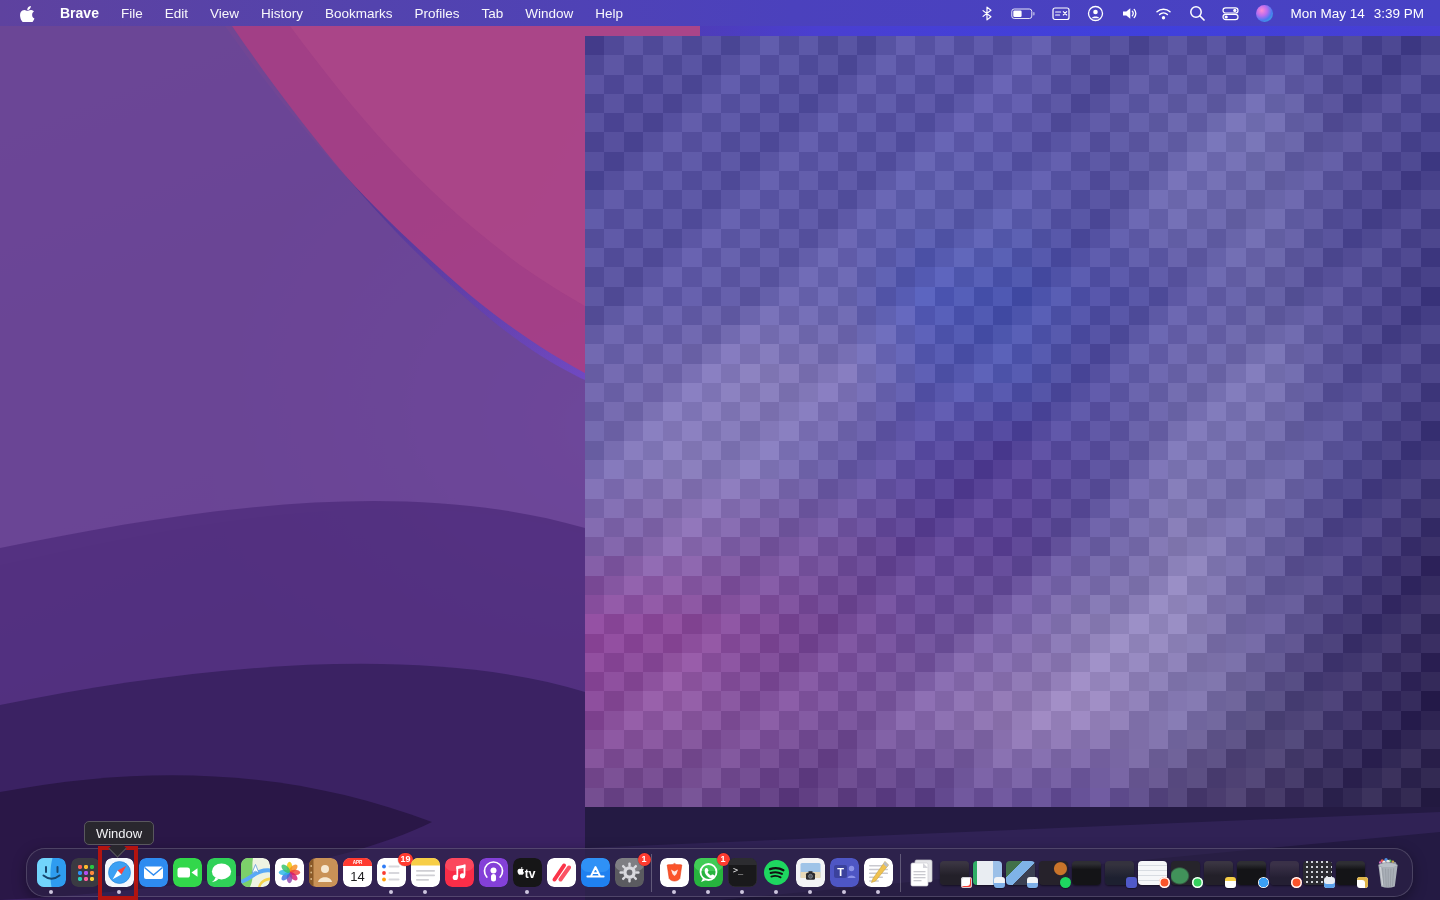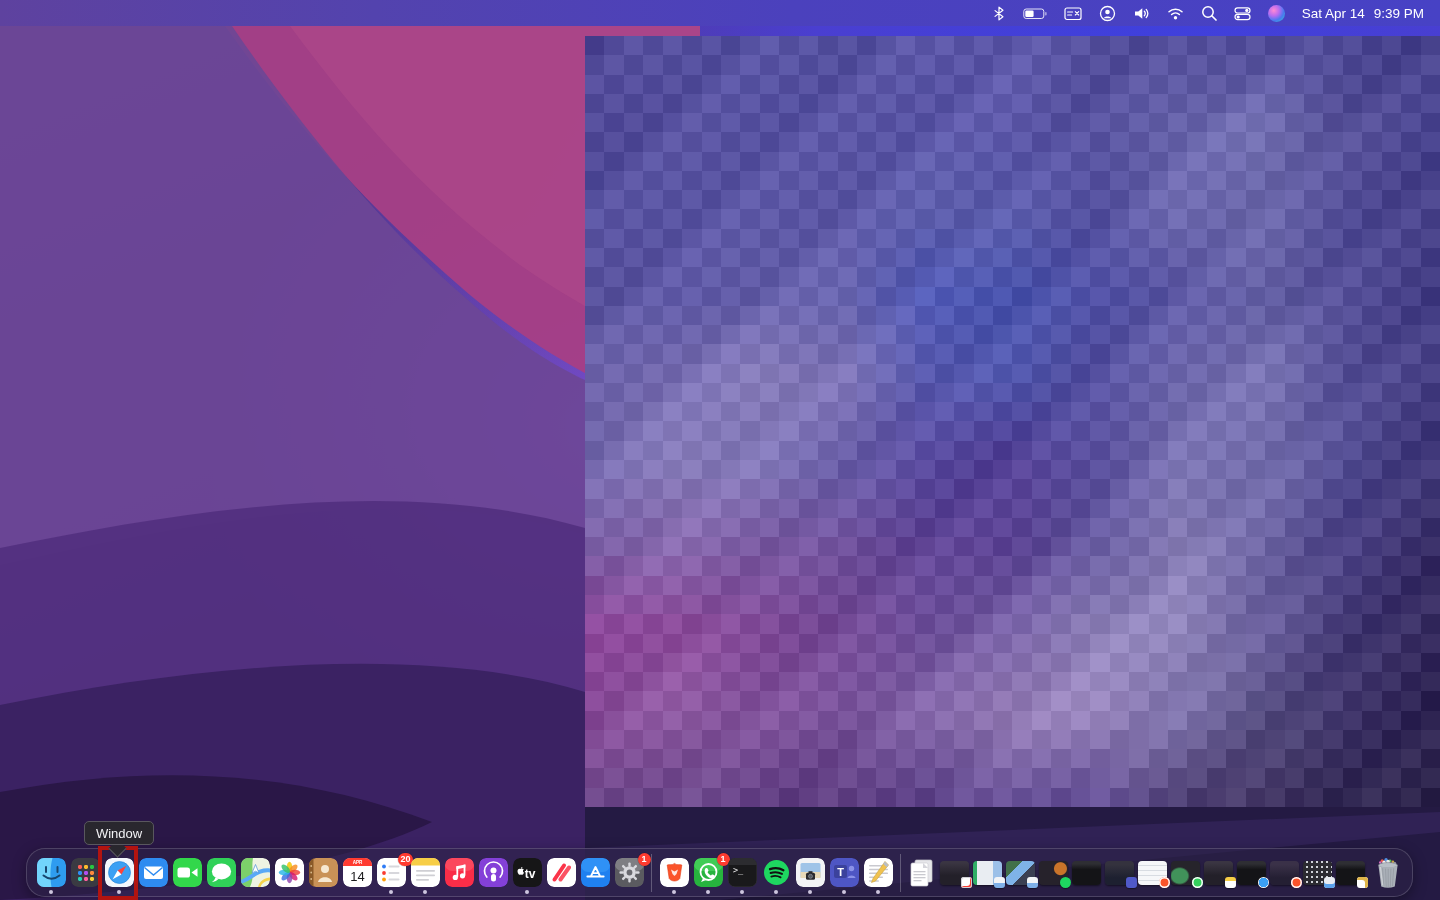--- a/index.html
+++ b/index.html
@@ -1849,20 +1849,29 @@
       <div style="background: rgb(61, 50, 95);"></div>
       <div style="background: rgb(41, 32, 75);"></div>
       <div style="background: rgb(50, 41, 84);"></div>
       <div style="background: rgb(60, 51, 93);"></div>
       <div style="background: rgb(42, 33, 74);"></div>
       <div style="background: rgb(52, 43, 83);"></div>
       <div style="background: rgb(34, 25, 64);"></div>
     </div>
 
   <div class="menubar">
+    <div class="mb-left">
+      <span class="apple">
+        <svg width="15" height="17" viewBox="0 0 15 17">
+          <path fill="#fff" d="M12.1 9.9c0-2.2 1.8-3.2 1.9-3.3-1-1.5-2.6-1.7-3.2-1.7-1.4-.1-2.7.8-3.4.8-.7 0-1.8-.8-2.9-.8-1.5 0-2.9.9-3.7 2.2-1.6 2.7-.4 6.7 1.1 8.9.7 1.1 1.6 2.3 2.8 2.2 1.1 0 1.5-.7 2.9-.7 1.3 0 1.7.7 2.9.7 1.2 0 2-1.1 2.7-2.2.9-1.2 1.2-2.4 1.2-2.5 0-.1-2.3-1-2.3-3.6zM9.9 3.8c.6-.8 1-1.8.9-2.9-.9 0-2 .6-2.6 1.4-.6.7-1.1 1.8-.9 2.8 1 .1 2-.5 2.6-1.3z"></path>
+        </svg>
+      </span>
+      <span class="app-name">Brave</span>
+      <span id="menus"><span class="menu-item">File</span><span class="menu-item">Edit</span><span class="menu-item">View</span><span class="menu-item">History</span><span class="menu-item">Bookmarks</span><span class="menu-item">Profiles</span><span class="menu-item">Tab</span><span class="menu-item">Window</span><span class="menu-item">Help</span></span>
+    </div>
 
     <div class="mb-right">
       <span>
         <svg width="14" height="17" viewBox="0 0 16 17">
             <path d="M3.5 5.2 L12.5 12.2 L8 15.8 L8 1.2 L12.5 4.8 L3.5 11.8" fill="none" stroke="#fff" stroke-width="1.4" stroke-linejoin="round" stroke-linecap="round"></path>
           </svg>
       </span>
       <span>
         <svg width="24" height="17" viewBox="0 0 24 17">
           <rect x="0.8" y="4" width="20" height="9.5" rx="2.4" fill="none" stroke="rgba(255,255,255,.85)" stroke-width="1"></rect>
@@ -1906,22 +1915,22 @@
       <span>
         <svg width="17" height="17" viewBox="0 0 17 17">
           <rect x="1" y="2.8" width="15" height="5.2" rx="2.6" fill="none" stroke="#fff" stroke-width="1.2"></rect>
           <circle cx="12.8" cy="5.4" r="1.6" fill="#fff"></circle>
           <rect x="1" y="9.4" width="15" height="5.2" rx="2.6" fill="none" stroke="#fff" stroke-width="1.2"></rect>
           <circle cx="4.2" cy="12" r="1.6" fill="#fff"></circle>
         </svg>
       </span>
       <span class="siri"></span>
       <span class="clock">
-        <span>Sat Apr 14</span>
-        <span>9:39 PM</span>
+        <span>Mon May 14</span>
+        <span>3:39 PM</span>
       </span>
     </div>
   </div>
 
   <div class="dock" id="dock-main">
       <div class="dock-item">
         <div class="appsq">
           <svg viewBox="0 0 29 29" width="29" height="29">
             <rect width="29" height="29" rx="7" fill="#2e9cf0"></rect>
             <path d="M0 0 h15.5 c-2.5 9 -2.5 20 -1 29 h-14.5 z" fill="#72d4fb"></path>
@@ -2045,21 +2054,21 @@
           <svg viewBox="0 0 29 29" width="29" height="29">
             <rect width="29" height="29" rx="7" fill="#fff"></rect>
             <circle cx="7" cy="8.5" r="1.9" fill="#2f7cf6"></circle>
             <circle cx="7" cy="15" r="1.9" fill="#fa3b30"></circle>
             <circle cx="7" cy="21.5" r="1.9" fill="#fe9f0a"></circle>
             <rect x="11.5" y="7.6" width="11" height="1.8" rx="0.9" fill="#d7d7dc"></rect>
             <rect x="11.5" y="14.1" width="11" height="1.8" rx="0.9" fill="#d7d7dc"></rect>
             <rect x="11.5" y="20.6" width="11" height="1.8" rx="0.9" fill="#d7d7dc"></rect>
           </svg>
         </div>
-        <span class="badge">20</span>
+        <span class="badge">19</span>
         <span class="run-dot"></span>
       </div>
       <div class="dock-item">
         <div class="appsq">
           <svg viewBox="0 0 29 29" width="29" height="29">
             <rect width="29" height="29" rx="7" fill="#fff"></rect>
             <path d="M0 0 h29 v7.5 h-29 z" fill="#f7ce46"></path>
             <rect x="5" y="12" width="19" height="1.7" rx="0.8" fill="#cfcfd4"></rect>
             <rect x="5" y="16.5" width="19" height="1.7" rx="0.8" fill="#cfcfd4"></rect>
             <rect x="5" y="21" width="13" height="1.7" rx="0.8" fill="#cfcfd4"></rect>

